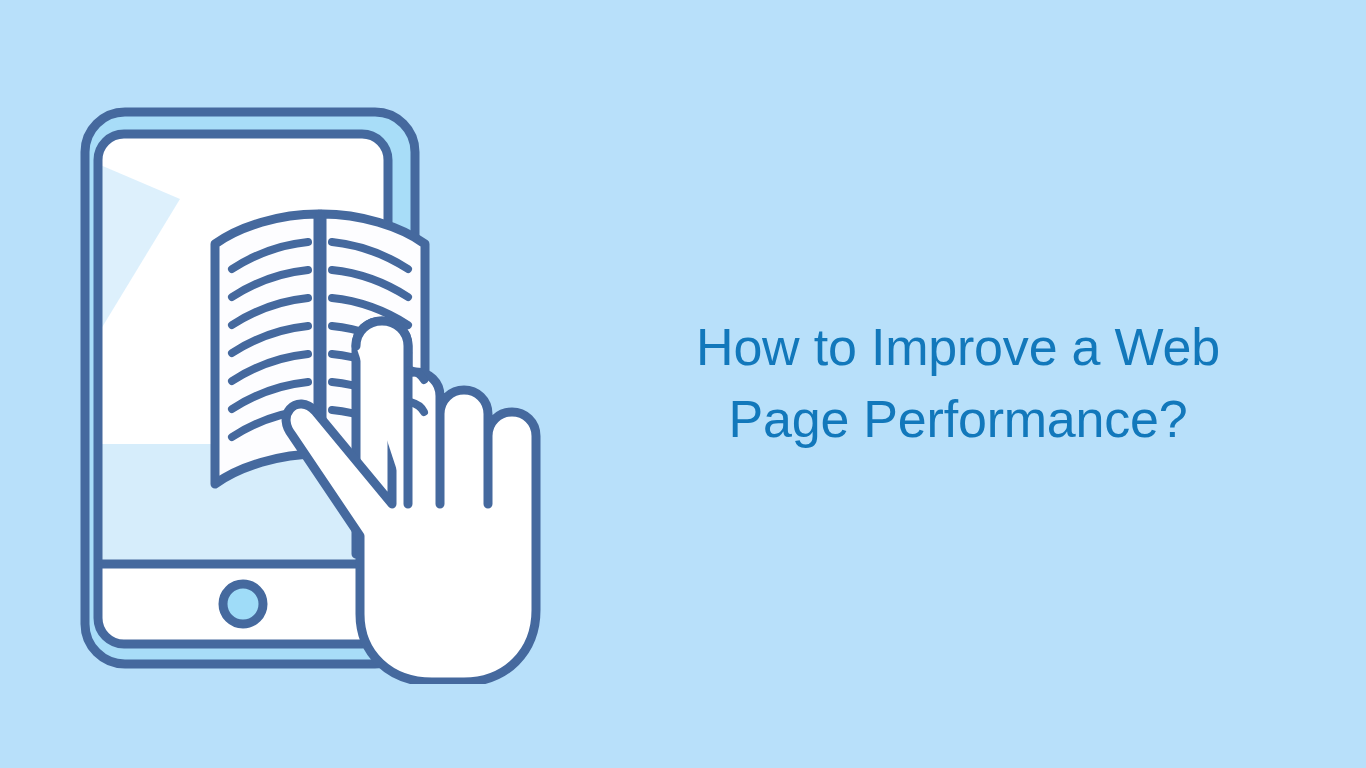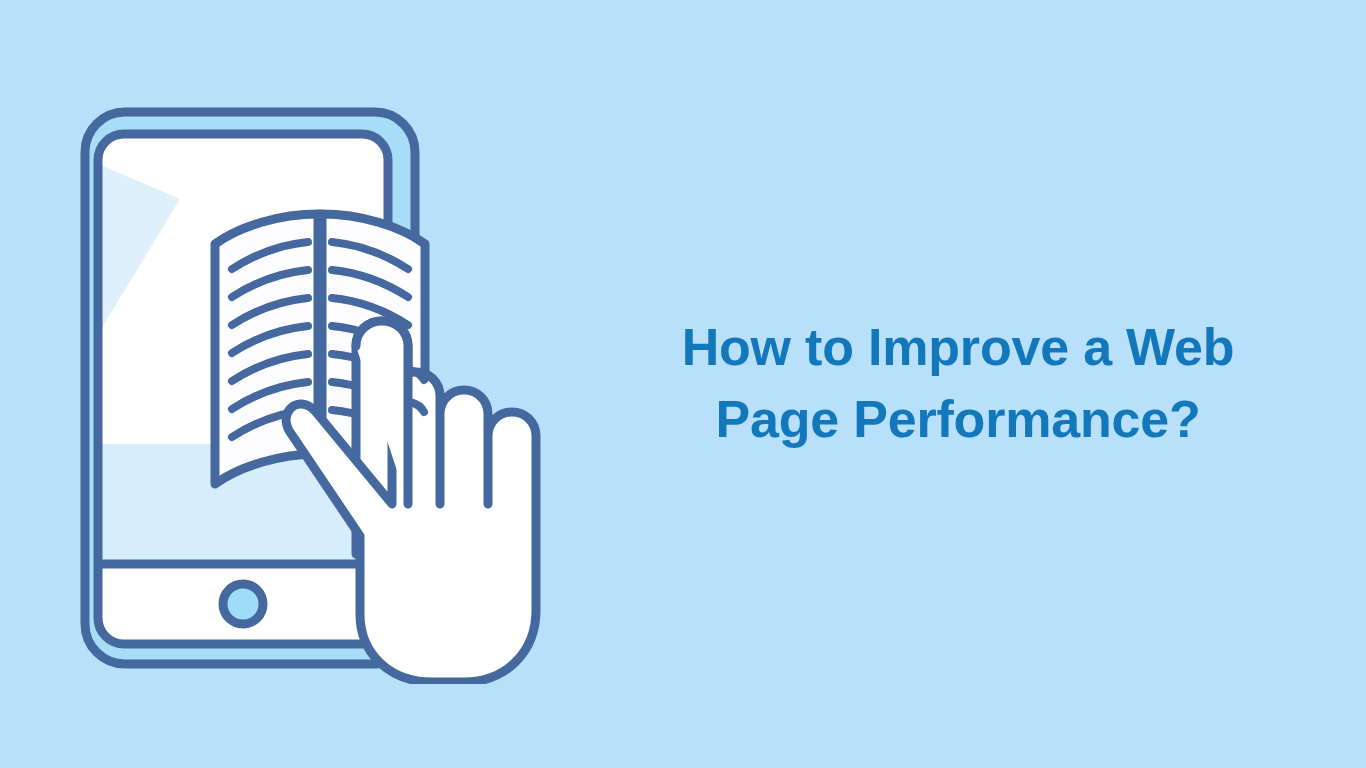--- a/index.html
+++ b/index.html
@@ -45,21 +45,21 @@
     align-items: center;
     justify-content: center;
     padding-right: 90px;
     box-sizing: border-box;
   }
   .headline {
     margin: 0;
     color: #1278bb;
     font-family: "Liberation Sans", sans-serif;
     font-size: 52px;
-    font-weight: bold;
+    font-weight: normal;
     line-height: 1.38;
     letter-spacing: -0.2px;
     text-align: center;
     max-width: 640px;
     white-space: pre-line;
   }
 </style>
 </head>
 <body>
 

